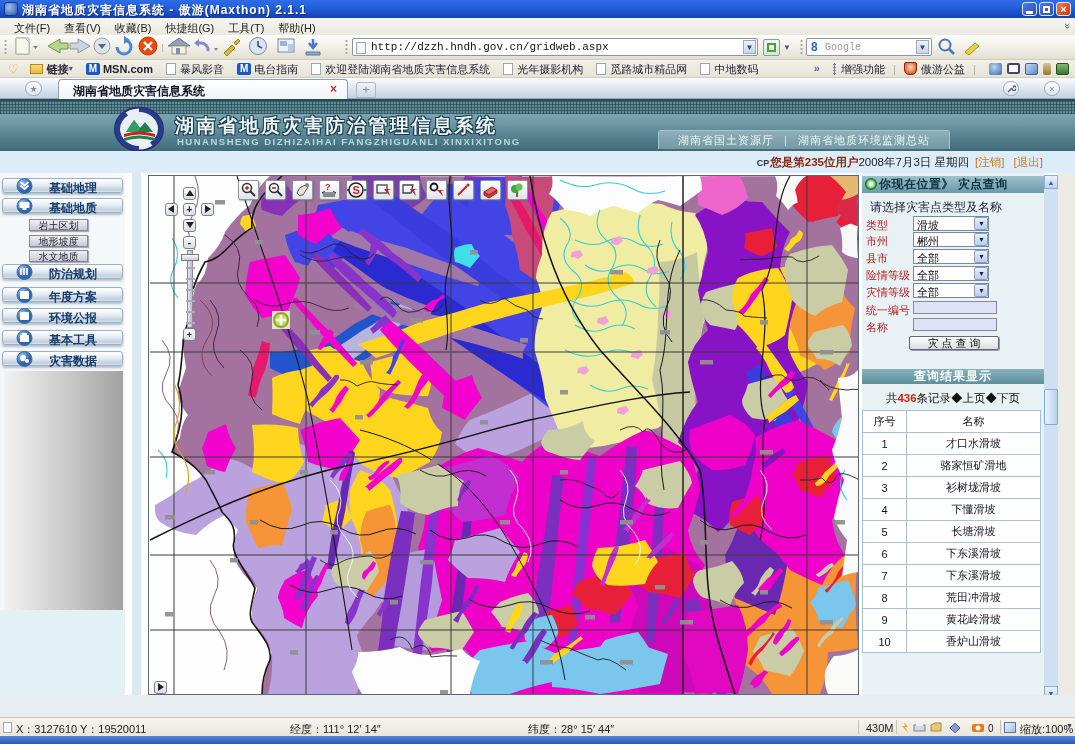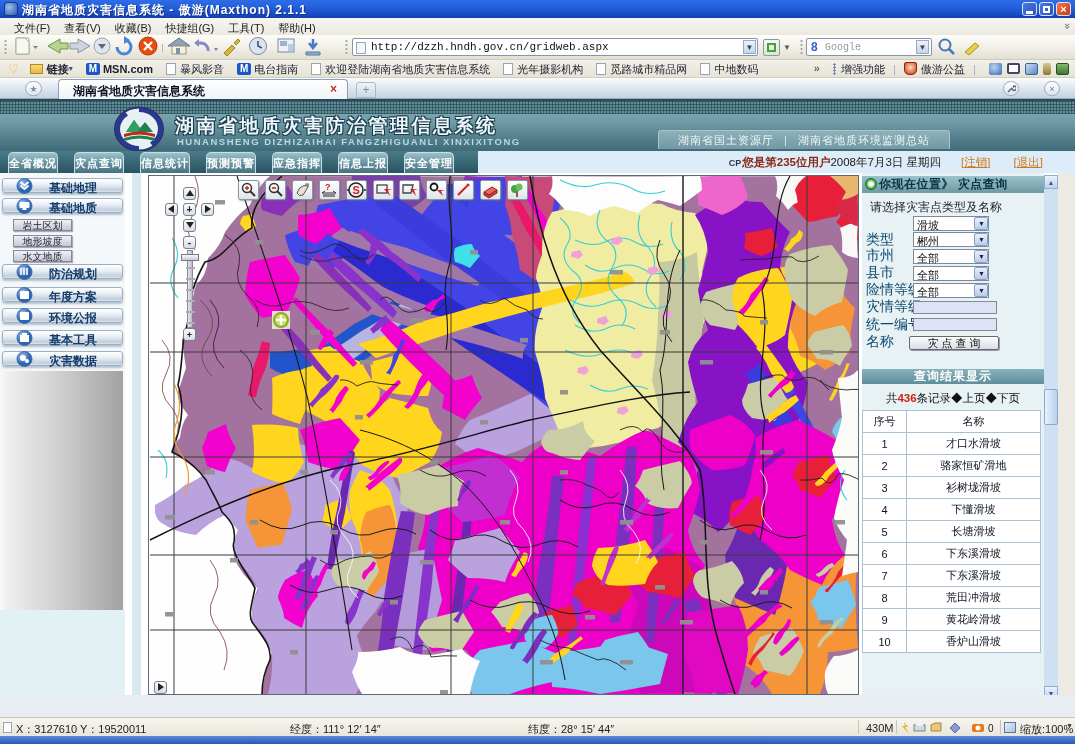--- a/index.html
+++ b/index.html
@@ -63,40 +63,40 @@
 .hdr-links{position:absolute;left:658px;top:29px;width:292px;height:19px;background:linear-gradient(180deg,#8fb0ba,#7299a5);border:1px solid #a8c4cc;border-bottom:none;border-radius:3px 3px 0 0;color:#f0f8fa;font-size:11px;text-align:center;line-height:19px;letter-spacing:1px}
 .hl-sep{margin:0 10px;color:#d8e8ec}
 .navrow{position:absolute;left:0;top:151px;width:1075px;height:22px;background:#dcecf8}
 .nav-left{position:absolute;left:0;top:0;width:478px;height:22px;background:linear-gradient(180deg,#4a7a88,#2a5462)}
 .ntab{position:absolute;top:1px;width:50px;height:21px;background:linear-gradient(180deg,#9cc2cc 0%,#6b98a4 45%,#47717e 100%);border:1px solid #c8dde4;border-bottom:none;border-radius:5px 5px 0 0;color:#fff;font-size:11px;font-weight:bold;text-align:center;line-height:20px;letter-spacing:1px}
 .ntab:nth-child(1){left:8px}.ntab:nth-child(2){left:74px}.ntab:nth-child(3){left:140px}.ntab:nth-child(4){left:206px}.ntab:nth-child(5){left:272px}.ntab:nth-child(6){left:338px}.ntab:nth-child(7){left:404px}
 .nav-right{position:absolute;right:32px;top:4px;font-size:11.5px;color:#222}
 .cp{font-size:9px;color:#334;margin-right:1px}
 .uinfo{font-weight:bold;color:#8a2810}
 .udate{}
-.ulink{color:#d07818;text-decoration:underline;margin-left:20px}
+.ulink{color:#d07818;margin-left:6px}
 .mainbg{position:absolute;left:0;top:173px;width:1075px;height:539px;background:#fff}
 .sidebar{position:absolute;left:0;top:173px;width:125px;height:539px;background:#f4f8fa}
 .sbtn{position:absolute;left:2px;width:121px;height:15px;background:linear-gradient(180deg,#ffffff 0%,#e8eef4 45%,#c2cedc 85%,#dce6ee 100%);border:1px solid #9ab0c4;border-radius:3px;box-shadow:0 2px 2px rgba(120,140,160,0.5)}
 .sbtn .sic{position:absolute;left:13px;top:-1px}
 .sbtn span{position:absolute;left:46px;top:1px;font-size:12px;font-weight:bold;color:#123a6a}
-.ssub{position:absolute;left:13px;width:59px;height:12px;background:linear-gradient(180deg,#f0f0f4,#c8c8d4);border:1px solid #889;font-size:10px;color:#223;text-align:center;line-height:11px;box-shadow:1px 1px 1px #aab}
+.ssub{position:absolute;left:29px;width:59px;height:12px;background:linear-gradient(180deg,#f0f0f4,#c8c8d4);border:1px solid #889;font-size:10px;color:#223;text-align:center;line-height:11px;box-shadow:1px 1px 1px #aab}
 .sgray{position:absolute;left:4px;top:198px;width:119px;height:239px;background:linear-gradient(90deg,#f2f2f2 0%,#c8c8c8 55%,#a2a2a2 100%)}
 .scyan{position:absolute;left:0px;top:437px;width:125px;height:87px;background:#e2f2f4}
 .splitter{position:absolute;left:132px;top:173px;width:9px;height:539px;background:#d8eaf0}
 .mapwrap{position:absolute;left:148px;top:175px;width:711px;height:520px;border:1px solid #5a6a78;background:#fff}
 .mtool{position:absolute;top:4px;width:21px;height:20px;background:linear-gradient(180deg,#ffffff,#dfe3ea);border:1px solid #8a96a6;border-radius:2px;box-shadow:1px 1px 2px rgba(100,110,130,0.6)}
 .panbtn{position:absolute;width:13px;height:13px;background:linear-gradient(180deg,#fcfcfc,#d8dce4);border:1px solid #78828e;border-radius:3px;color:#223;font-size:9px;text-align:center;line-height:12px;font-weight:bold}
 .rpanel{position:absolute;left:862px;top:173px;width:182px;height:539px;background:#e8f1f4;font-size:12px}
 .rp-head{position:absolute;left:0;width:182px;height:17px;background:linear-gradient(180deg,#9cc2ca,#6d9aa6);color:#0a3440;font-size:12px;line-height:17px}
 .rp-green{display:inline-block;width:12px;height:12px;border-radius:6px;background:radial-gradient(circle,#fff 25%,#28a028 70%);border:1px solid #187018;vertical-align:-2px;margin:0 2px 0 3px}
 .rp-head b{letter-spacing:0.5px}
 .rp-note{position:absolute;left:8px;top:26px;color:#223;font-size:12px}
 .rp-row{position:absolute;left:4px;width:176px;height:16px}
-.rp-lab{position:absolute;left:0;top:15px;font-size:14px;color:#0c4a6e}
+.rp-lab{position:absolute;left:0;top:2px;font-size:11px;color:#b91c1c}
 .rp-sel{position:absolute;left:47px;top:0;width:76px;height:15px;background:#fff;border:1px solid #7a8a9a}
 .rp-sel i{position:absolute;left:3px;top:1px;font-style:normal;font-size:11px;color:#111}
 .rp-arr{position:absolute;right:0;top:0;width:14px;height:13px;background:linear-gradient(180deg,#e8f0fa,#b8ccec);border:1px solid #88a0c8;border-radius:2px}
 .rp-arr b{position:absolute;left:3px;top:2px;font-size:7px;color:#224}
 .rp-inp{position:absolute;left:47px;top:0;width:84px;height:13px;background:#dde2f6;border:1px solid #889}
 .rp-btn{position:absolute;left:47px;top:163px;width:90px;height:14px;background:linear-gradient(180deg,#fdfdfd,#d8dce2);border:1px solid #667;border-radius:2px;box-shadow:1px 1px 0 #99a;font-size:11px;color:#111;text-align:center;line-height:13px}
 .rp-head2{position:absolute;left:0;top:196px;width:182px;height:15px;background:linear-gradient(180deg,#88b2bc,#5e8e9c);color:#fff;font-weight:bold;font-size:12px;text-align:center;line-height:15px;letter-spacing:1px}
 .rp-count{position:absolute;left:0;top:218px;width:182px;text-align:center;font-size:11.5px;color:#111}
 .rp-count b{color:#d02010}
 .rtable{position:absolute;left:0;top:237px;width:179px;border-collapse:collapse;background:#fff}
@@ -228,29 +228,20 @@
     <path d="M14 26 L22 14 L28 22 L33 16 L41 26 Z" fill="#208050"></path>
     <path d="M14 26 L22 14 L28 22 L26 26 Z" fill="#30a060"></path>
     <path d="M12 28 q15 -5 31 0 l0 3 q-16 -5 -31 0 z" fill="#c02818"></path>
     <path d="M12 32 q15 -5 31 0 l0 3 q-16 -5 -31 0 z" fill="#208050"></path>
   </svg>
   <div class="hdr-title">湖南省地质灾害防治管理信息系统</div>
   <div class="hdr-sub">HUNANSHENG DIZHIZAIHAI FANGZHIGUANLI XINXIXITONG</div>
   <div class="hdr-links"><span>湖南省国土资源厅</span><span class="hl-sep">|</span><span>湖南省地质环境监测总站</span></div>
 </div>
 <div class="navrow">
-  <div class="nav-left">
-    <div class="ntab">全省概况</div>
-        <div class="ntab">灾点查询</div>
-        <div class="ntab">信息统计</div>
-        <div class="ntab">预测预警</div>
-        <div class="ntab">应急指挥</div>
-        <div class="ntab">信息上报</div>
-        <div class="ntab">安全管理</div>
-  </div>
   <div class="nav-right"><b class="cp">CP</b><span class="uinfo">您是第235位用户</span><span class="udate">2008年7月3日 星期四</span><a class="ulink">[注销]</a> <a class="ulink">[退出]</a></div>
 </div>
 <div class="mainbg"></div>
     <div class="sidebar"><svg width="0" height="0">
         <defs>
           <radialGradient id="sbg" cx="35%" cy="30%">
             <stop offset="0%" stop-color="#9cc4ee"></stop>
             <stop offset="100%" stop-color="#2e64b0"></stop>
           </radialGradient>
         </defs>

